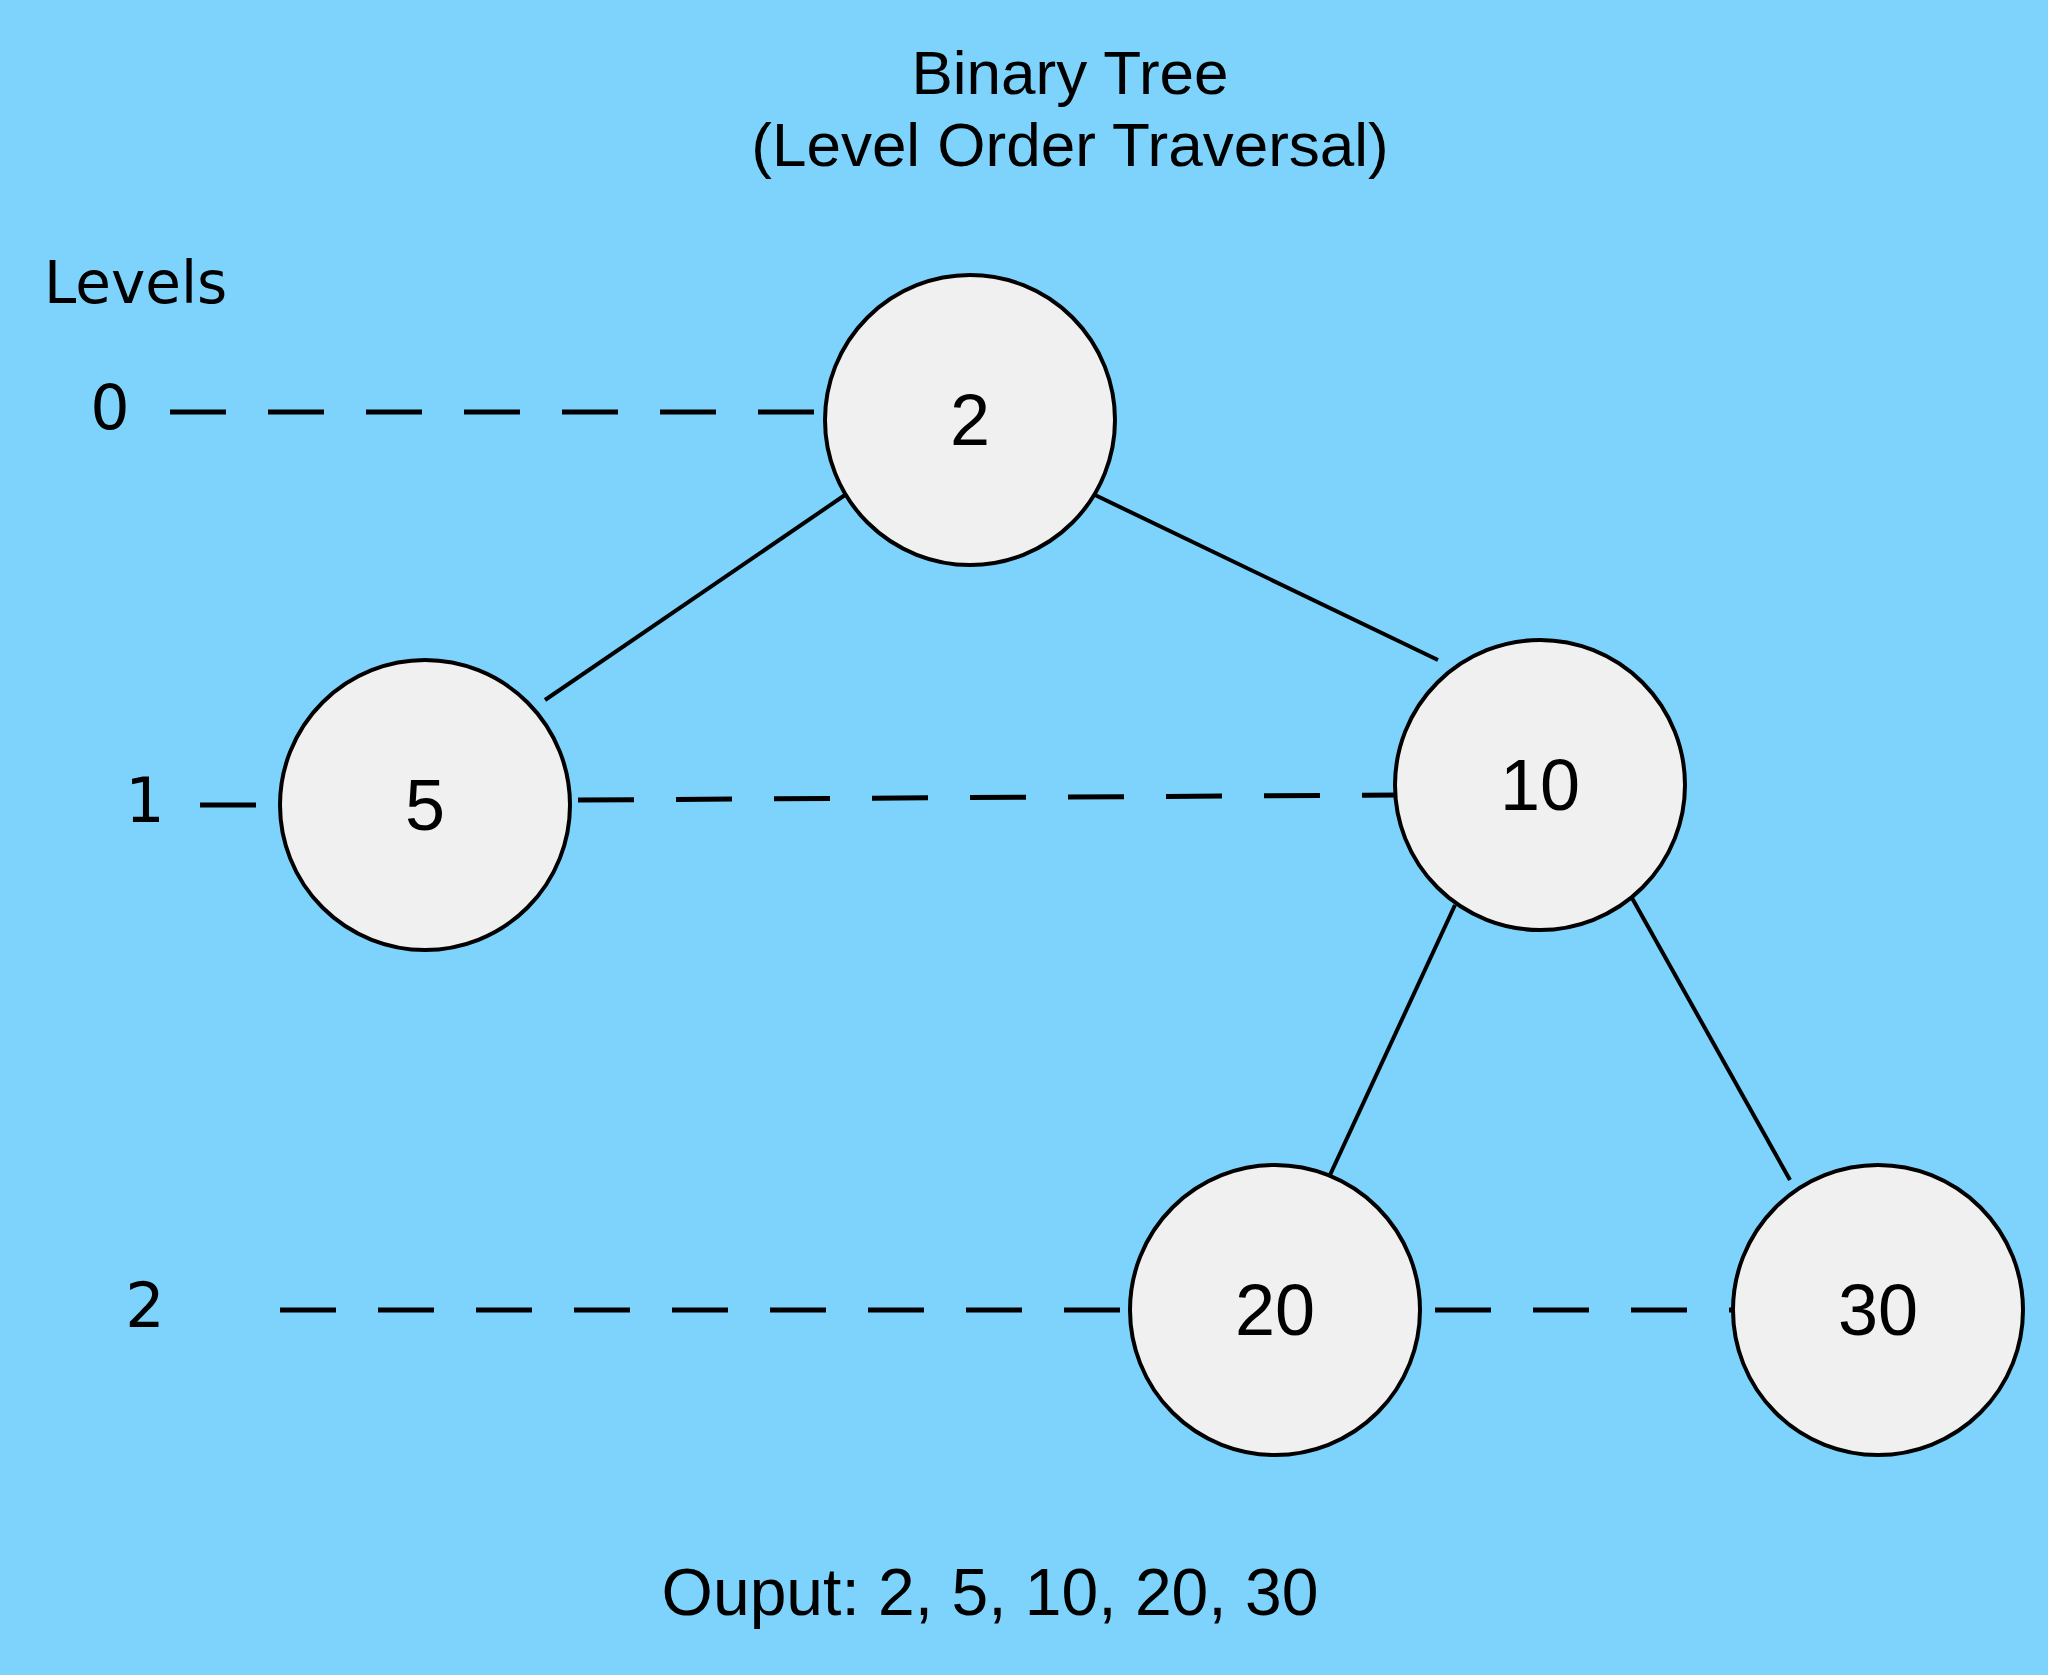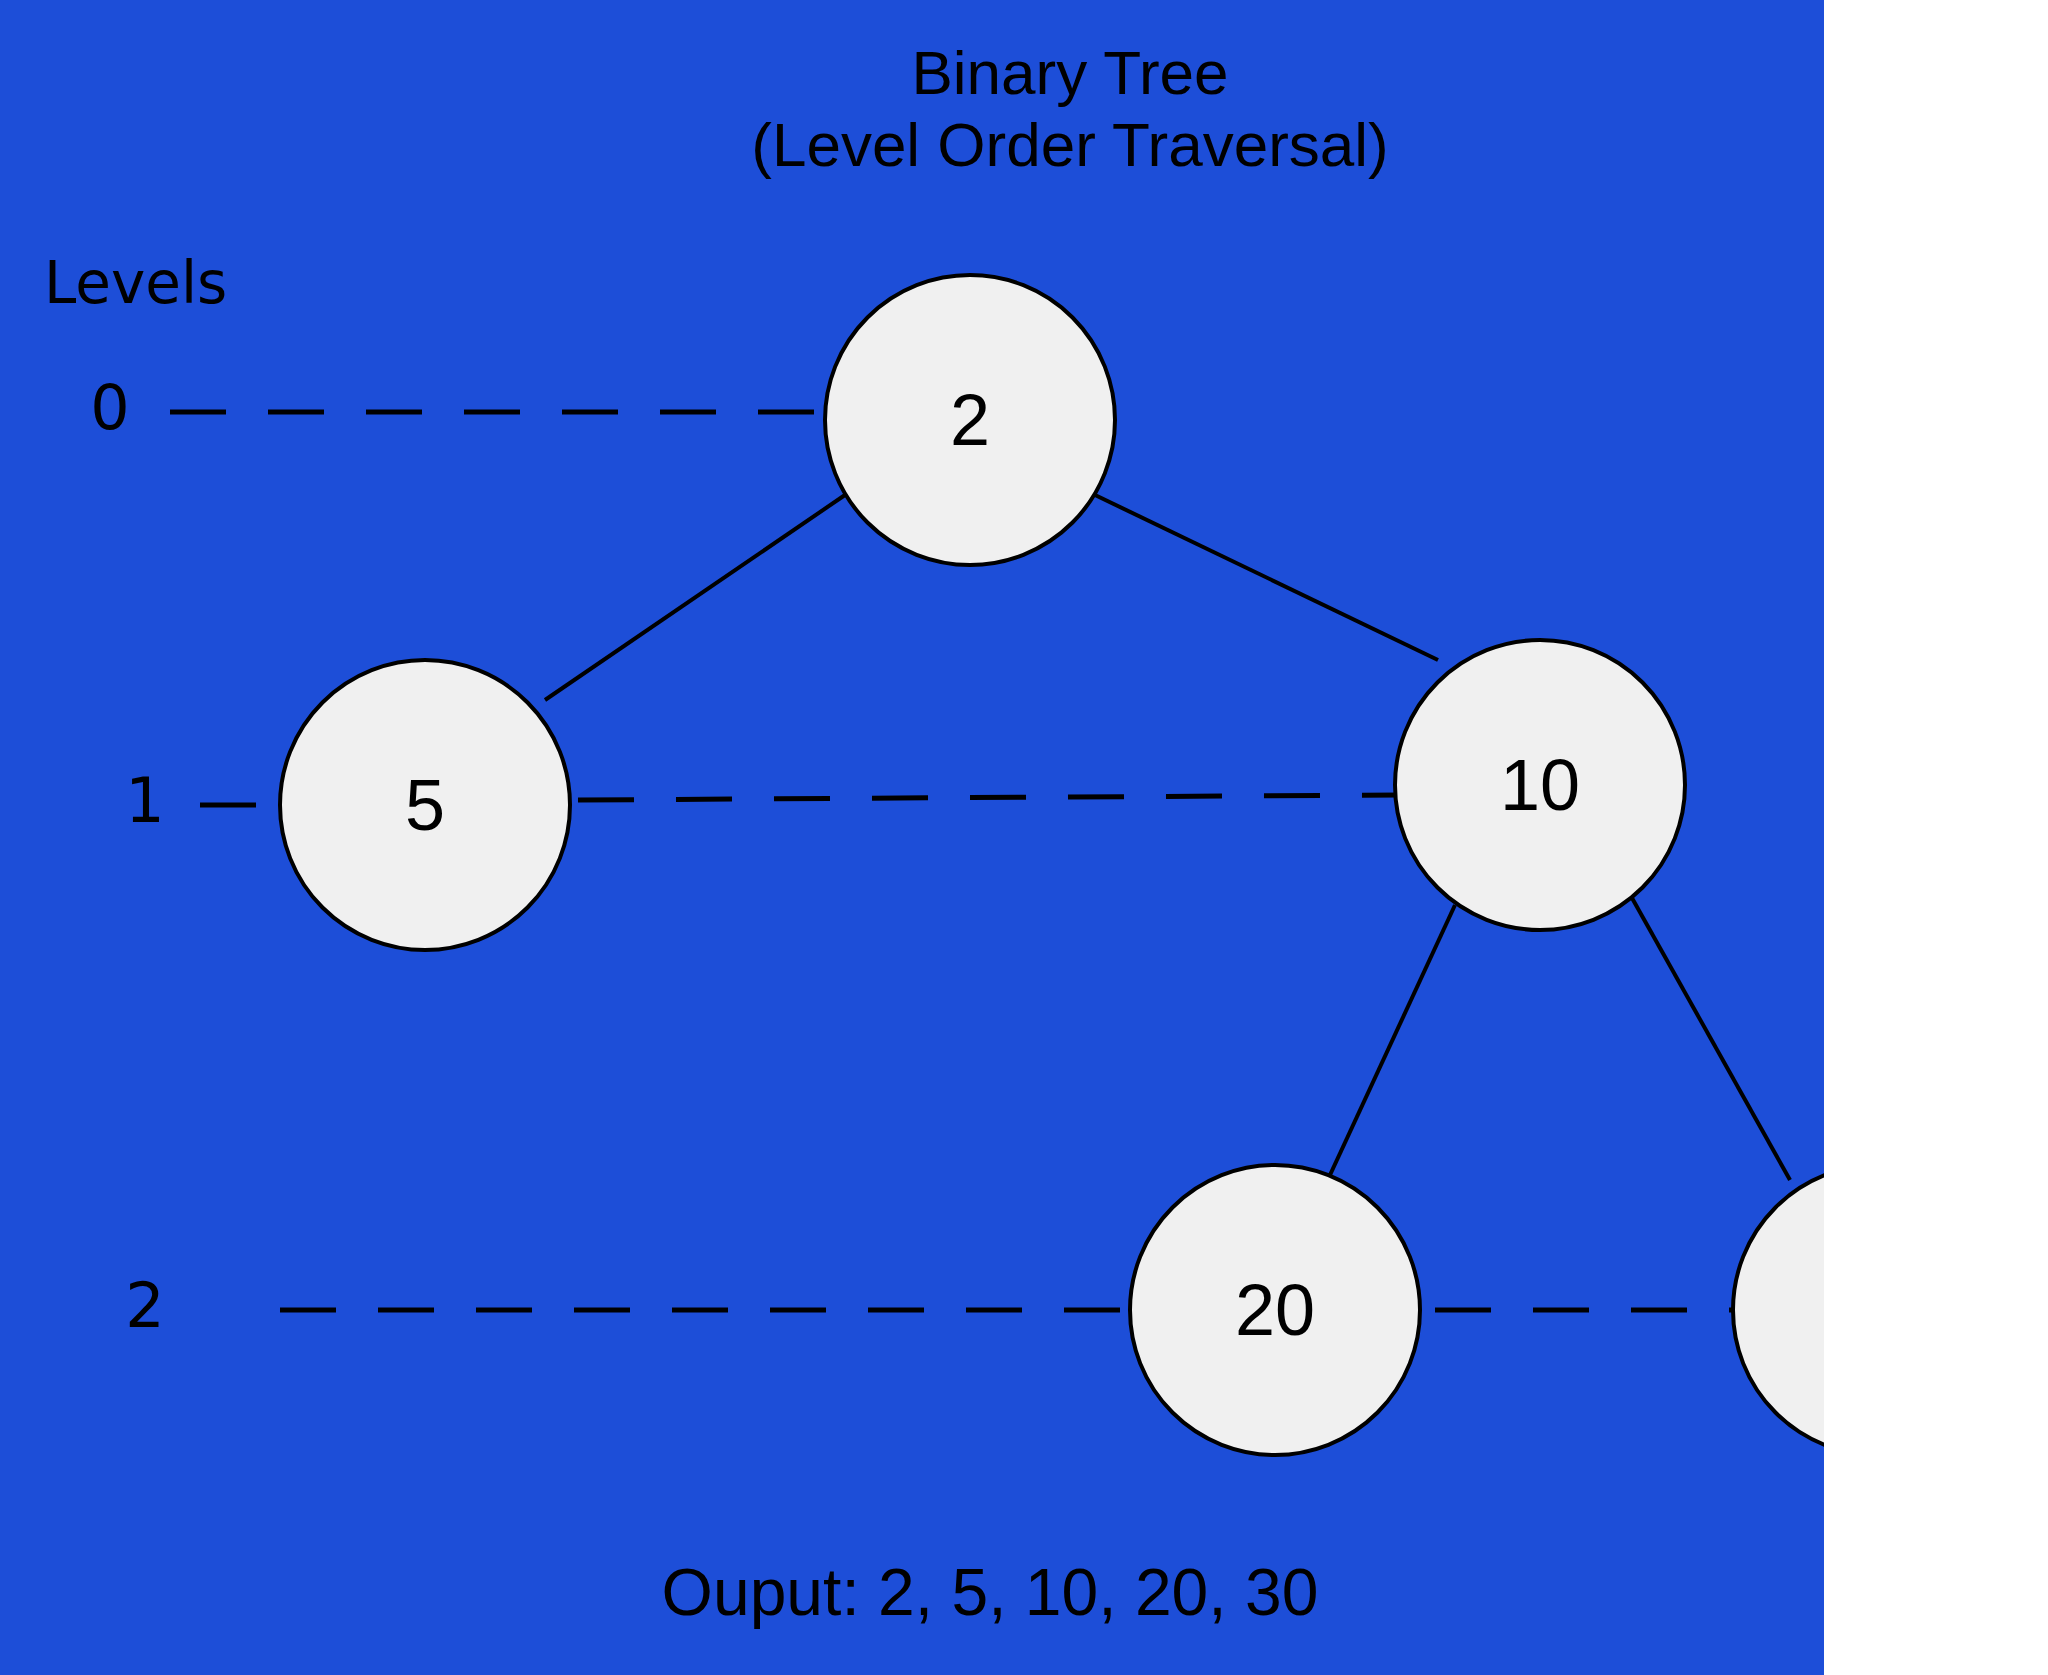--- a/index.html
+++ b/index.html
@@ -5,23 +5,23 @@
   html, body {
     margin: 0;
     padding: 0;
     background: #ffffff;
   }
   body {
     font-family: "Liberation Sans", sans-serif;
   }
   #canvas {
     position: relative;
-    width: 1824px;
+    width: 2048px;
     height: 1675px;
-    background: #1d4ed8;
+    background: #7dd3fc;
     overflow: hidden;
   }
   #tree-svg {
     position: absolute;
     left: 0;
     top: 0;
     width: 2048px;
     height: 1675px;
   }
   .title-line {

